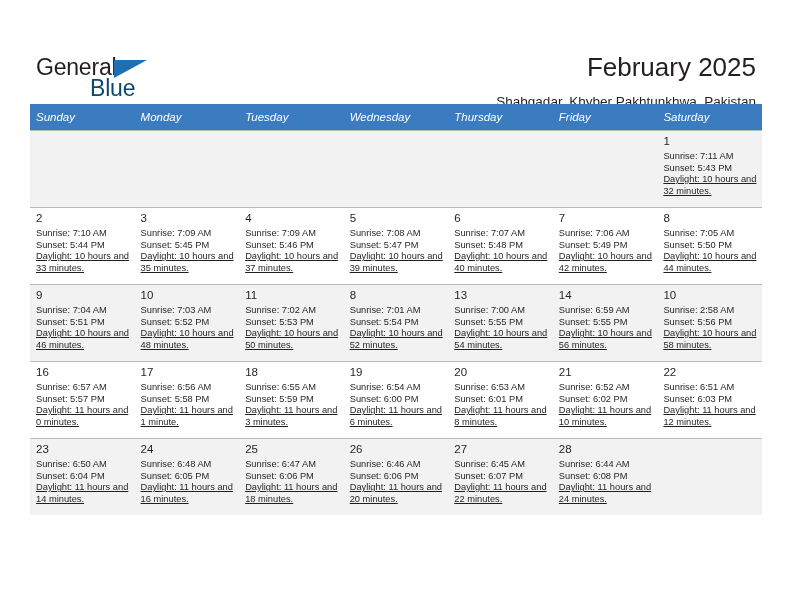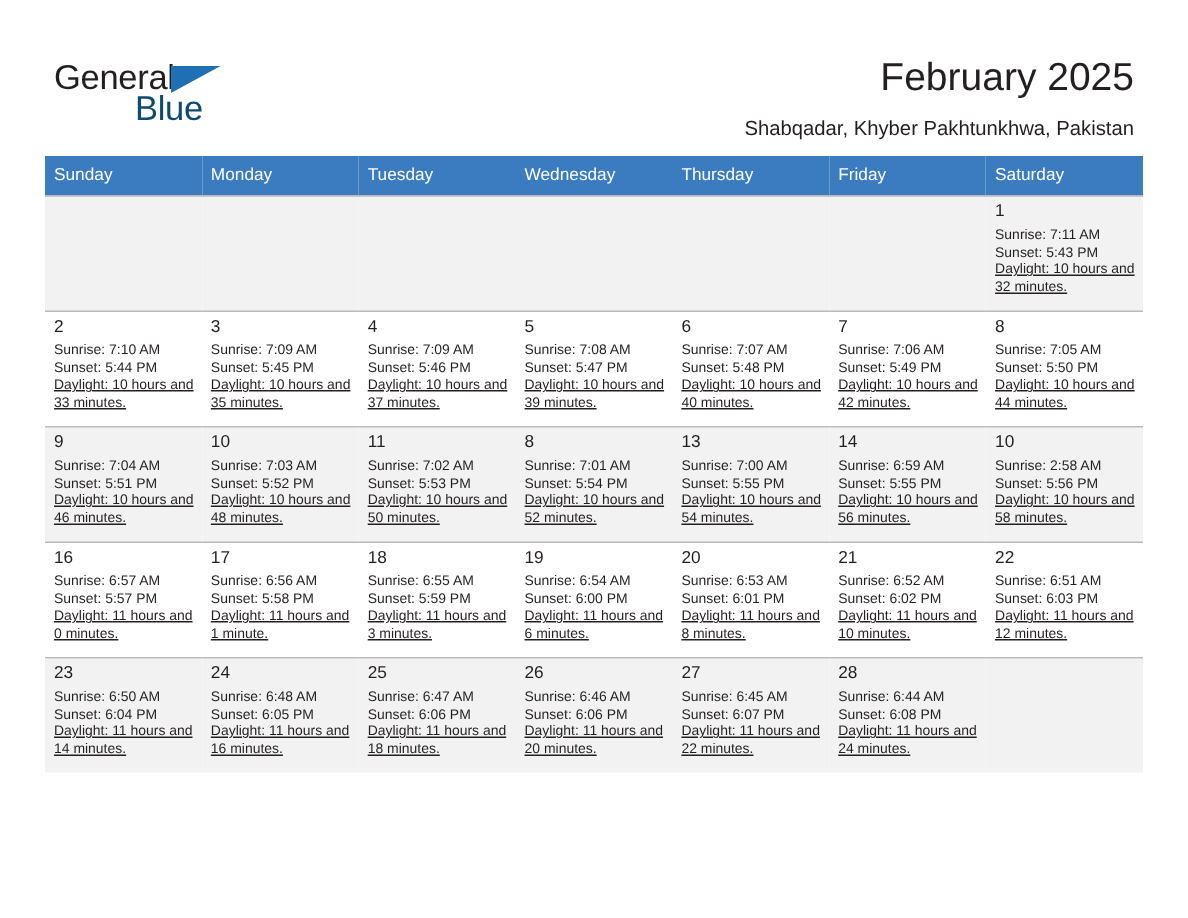--- a/index.html
+++ b/index.html
@@ -18,21 +18,21 @@
     position: relative;
     width: 792px;
     height: 612px;
     box-sizing: border-box;
   }
 
   
   .header {
     position: absolute;
     left: 0;
-    top: 0;
+    top: 16px;
     width: 792px;
     height: 104px;
   }
   .logo {
     position: absolute;
     left: 36px;
     top: 38px;
     width: 130px;
     height: 48px;
   }
@@ -93,20 +93,21 @@
   }
   .calendar th {
     background: #3a7cbf;
     color: #ffffff;
     font-size: 11.5px;
     font-weight: normal;
     text-align: left;
     padding: 6px 0 6px 6px;
     height: 14px;
     border: none;
+    font-style: italic;
   }
   .calendar td {
     vertical-align: top;
     border-top: 1px solid #b9b9b9;
     padding: 0;
     height: 76px;
     width: 104.57px;
     background: #ffffff;
   }
   .calendar tr.shaded td {

